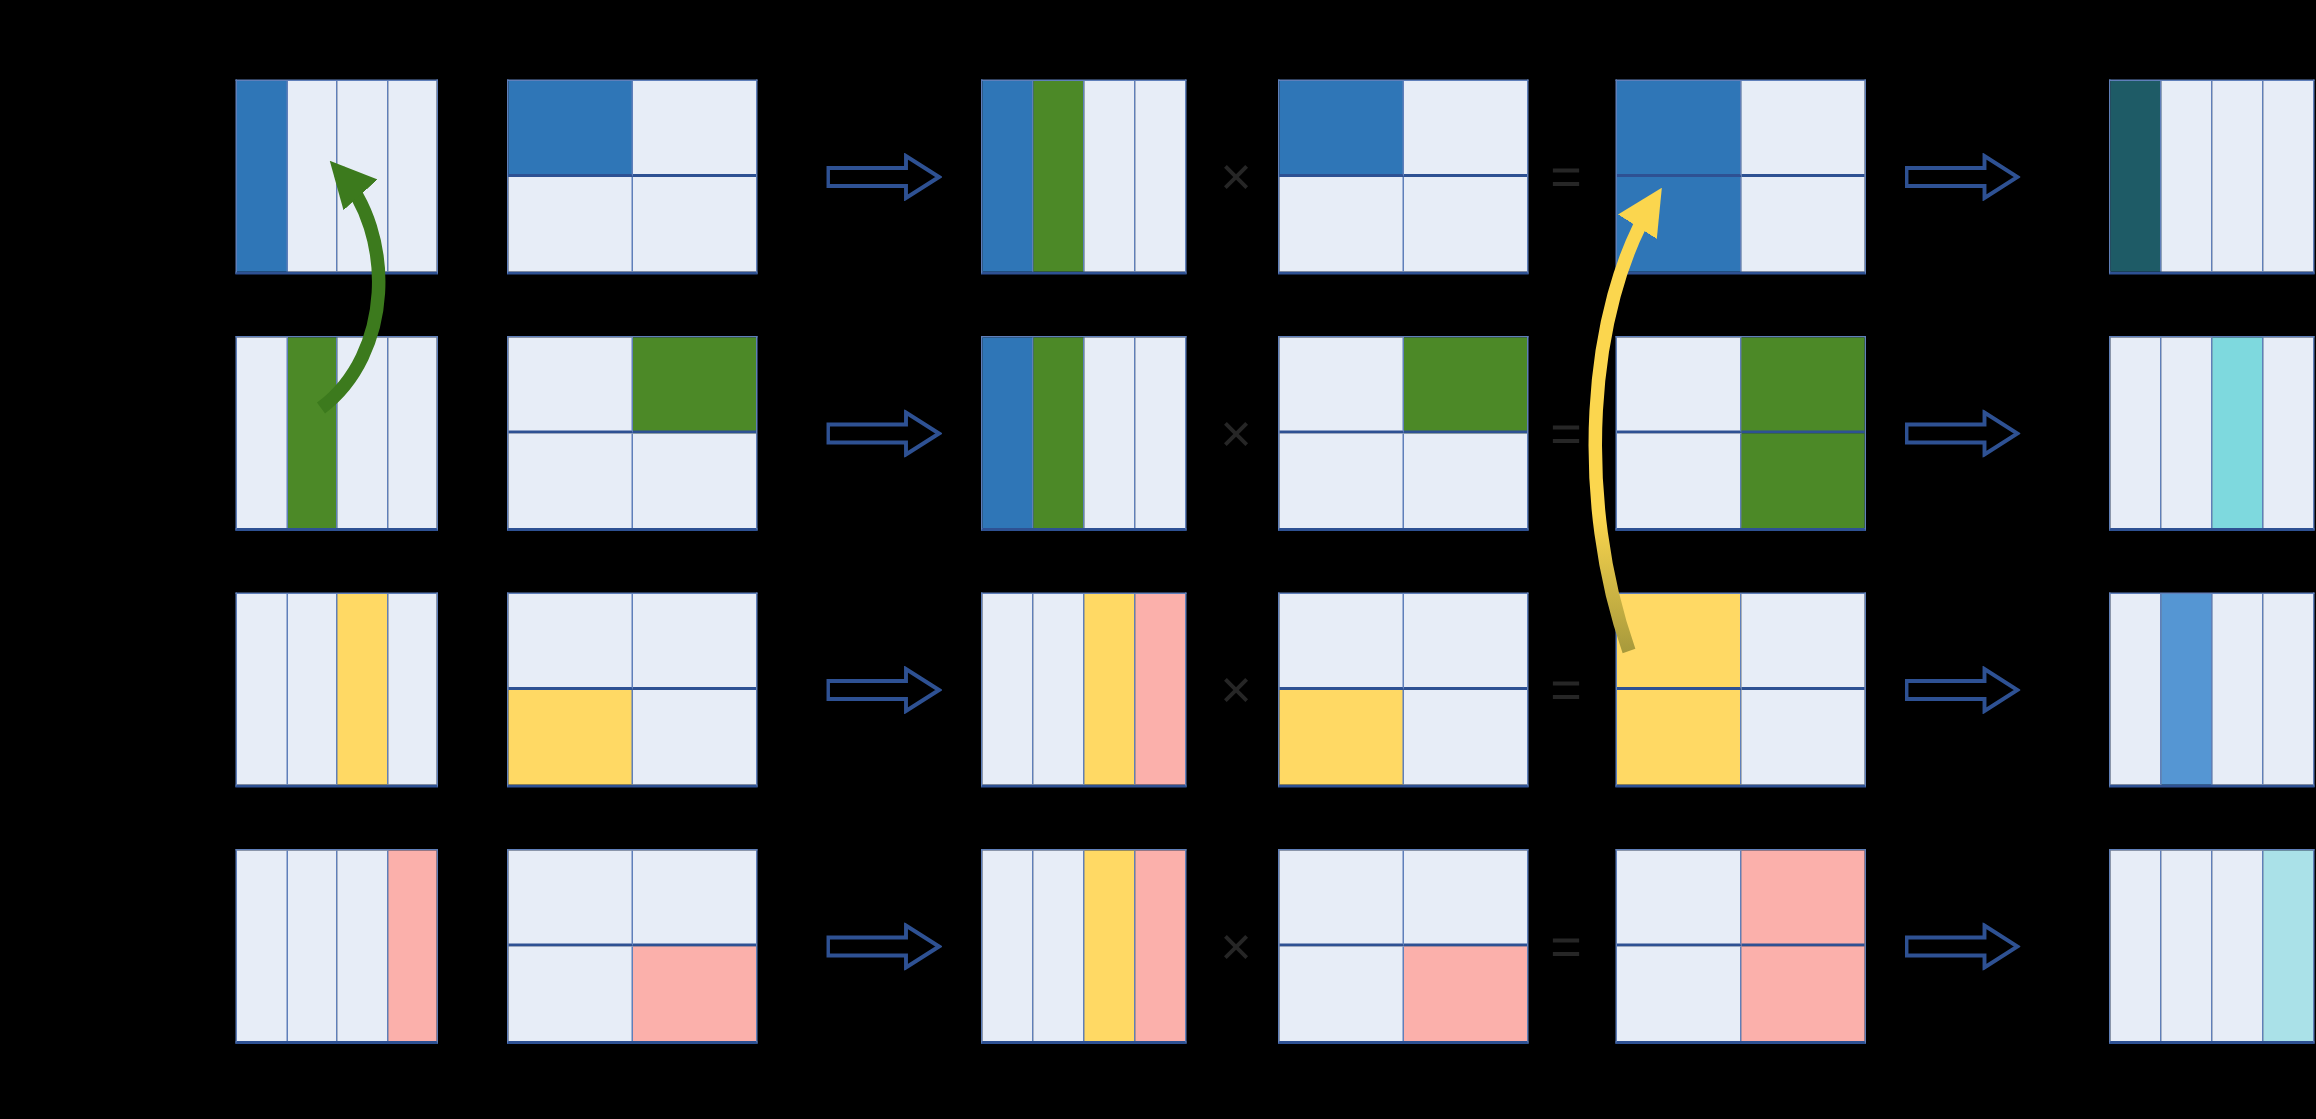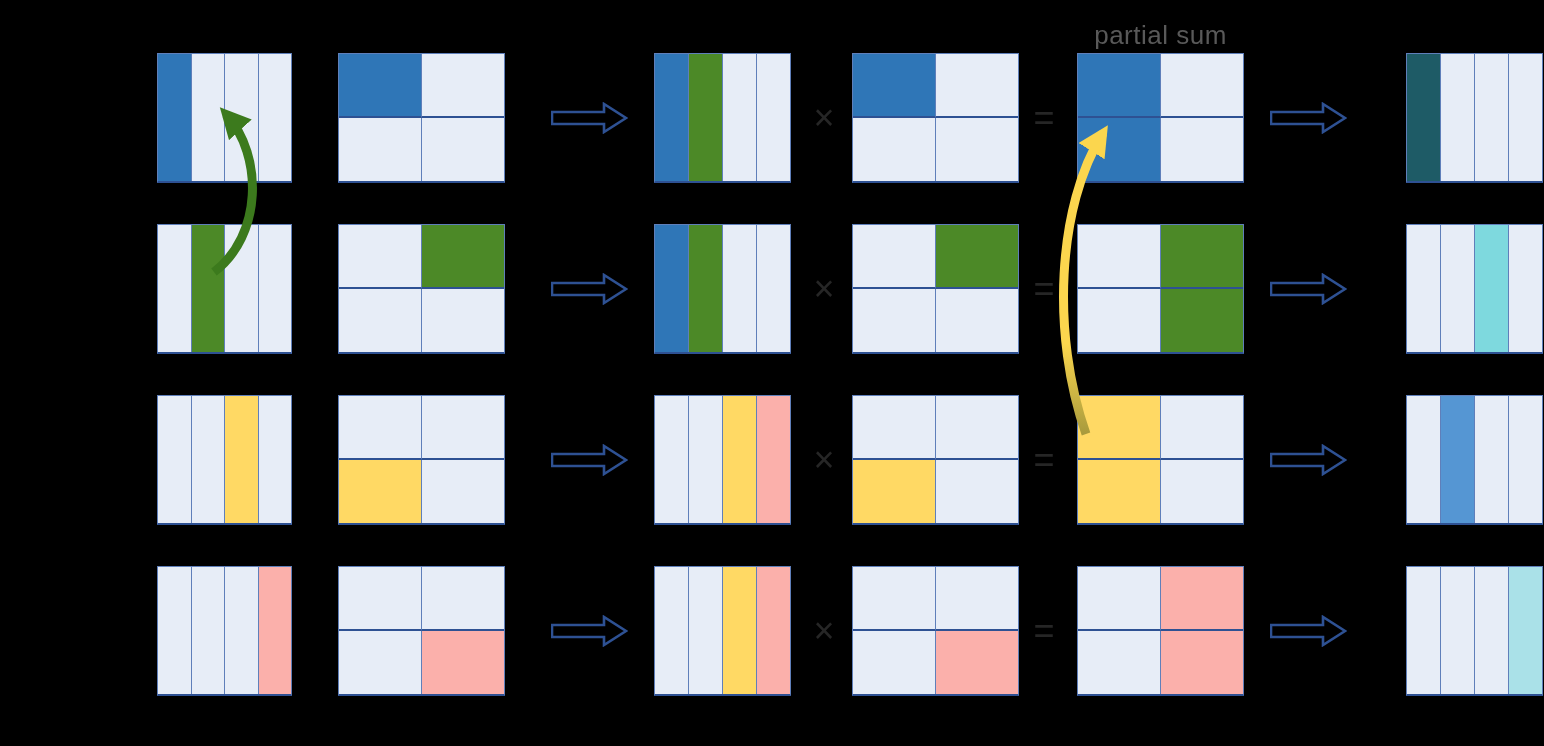--- a/index.html
+++ b/index.html
@@ -217,14 +217,13 @@
       <linearGradient id="ygrad" gradientUnits="userSpaceOnUse" x1="0" y1="133" x2="0" y2="434">
         <stop id="ystop1" offset="0" stop-color="#fbd64e"></stop>
         <stop id="ystop2" offset="0.7" stop-color="#fbd64e"></stop>
         <stop id="ystop3" offset="1" stop-color="#a89a3c"></stop>
       </linearGradient>
     </defs>
     <path id="green-curve" d="M214,272 C262,236 264,156 226,114" fill="none" stroke-width="9" marker-end="url(#mgreen)" stroke="#3c7a1d"></path>
     <path id="yellow-curve" d="M1086,434 C1051,335 1057,206 1103,133" fill="none" stroke="url(#ygrad)" stroke-width="9" marker-end="url(#myellow)"></path>
   </svg>
 
-  <div class="psum">partial sum</div>
 </div>
 
 </body></html>

